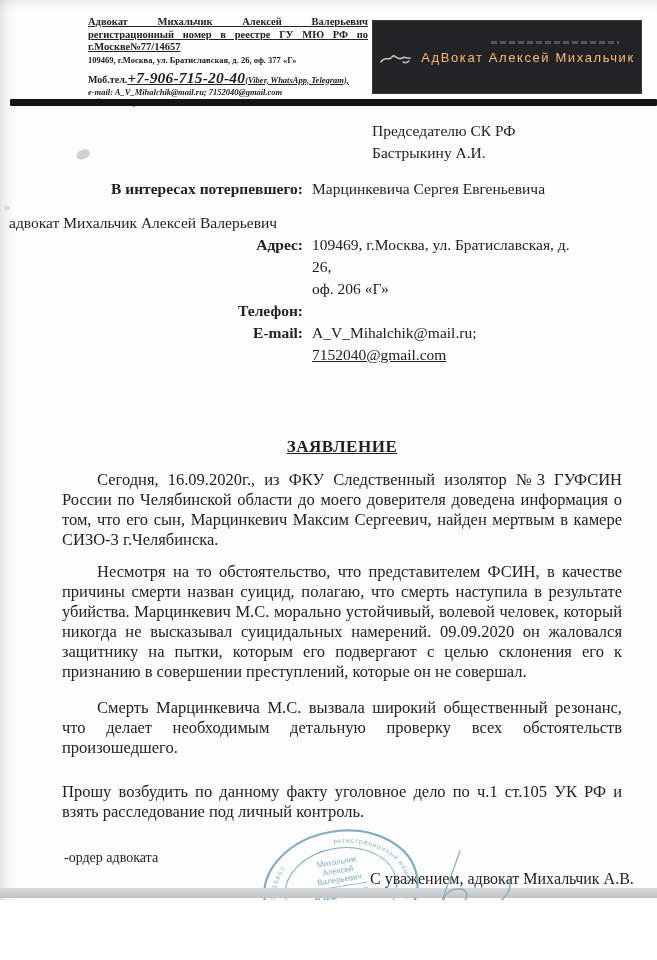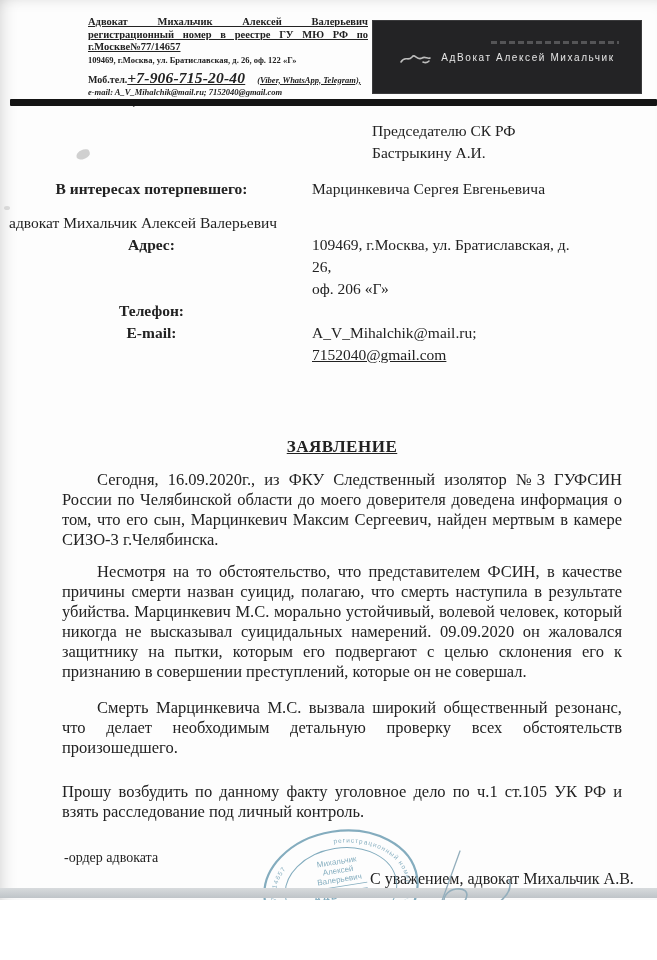--- a/index.html
+++ b/index.html
@@ -10,37 +10,37 @@
     color:#222;
     box-shadow:inset 12px 0 18px -12px rgba(0,0,0,.18), inset 0 10px 16px -12px rgba(0,0,0,.12);
   }
   
   .lh-left{position:absolute;left:88px;top:16px;width:280px;}
   .lh-title{font-weight:bold;font-size:10.5px;line-height:12.5px;text-decoration:underline;text-align:justify;}
   .lh-addr{font-weight:bold;font-size:8.5px;line-height:11px;margin-top:1px;}
   .lh-phone{margin-top:3px;white-space:nowrap;}
   .lh-phone .pfx{font-weight:bold;font-size:10px;}
   .lh-phone .num{font-weight:bold;font-style:italic;font-size:15.5px;letter-spacing:.2px;text-decoration:underline;}
-  .lh-phone .sfx{font-weight:bold;font-style:italic;font-size:8.5px;text-decoration:underline;padding-left:12px;}
+  .lh-phone .sfx{font-weight:bold;font-style:italic;font-size:8.5px;text-decoration:underline;}
   .lh-small{font-weight:bold;font-style:italic;font-size:8.5px;line-height:10.5px;}
   .logo{
     position:absolute;left:372px;top:20px;width:268px;height:72px;
     background:#232325;border:1px solid #3a3a3c;
     display:flex;align-items:center;justify-content:center;gap:8px;
   }
-  .logo-text{color:#e5e5e5;font-family:"Liberation Sans", sans-serif;font-size:10px;letter-spacing:1.6px;}
+  .logo-text{color:#fdba74;font-family:"Liberation Sans", sans-serif;font-size:13px;letter-spacing:1.6px;}
   .logo-tagline{position:absolute;left:118px;top:20px;width:128px;height:3px;
     background:repeating-linear-gradient(90deg,#6a6a6c 0 6px,transparent 6px 9px);opacity:.7;}
   .logo-flourish{flex:0 0 auto;margin-top:4px;}
   .black-bar{position:absolute;left:10px;top:99px;width:647px;height:7px;background:#141414;border-radius:1px;}
   
   .addressee{position:absolute;left:372px;top:120px;font-size:15.5px;line-height:22px;}
   .parties{position:absolute;left:0;top:178px;width:645px;}
   .row{display:flex;align-items:flex-start;font-size:15.5px;line-height:22px;}
-  .row .lbl{width:303px;text-align:center;font-weight:bold;flex:0 0 303px;}
+  .row .lbl{width:303px;text-align:right;font-weight:bold;flex:0 0 303px;}
   .row .val{margin-left:9px;width:272px;}
   .row.mt{margin-top:12px;}
   .u{text-decoration:underline;}
   
   .doc-title{position:absolute;left:62px;top:437px;width:560px;text-align:center;
     font-weight:bold;font-size:17px;letter-spacing:.5px;text-decoration:underline;}
   .doc-body{position:absolute;left:62px;top:470px;width:560px;font-size:16.5px;line-height:20px;text-align:justify;}
   .doc-body p{margin:0;}
   .doc-body p.ind{text-indent:35px;}
   .doc-body p.p2{margin-top:12px;}
@@ -58,21 +58,21 @@
   .bottom-bar{position:absolute;left:0;bottom:2px;width:657px;height:10px;
     background:linear-gradient(#d8dbdd,#bfc4c8);}
 </style>
 </head>
 <body>
 
 <div class="page">
 
   <div class="lh-left">
     <div class="lh-title">Адвокат Михальчик Алексей Валерьевич регистрационный номер в реестре ГУ МЮ РФ по г.Москве№77/14657</div>
-    <div class="lh-addr">109469, г.Москва, ул. Братиславская, д. 26, оф. 122 «Г»</div>
+    <div class="lh-addr">109469, г.Москва, ул. Братиславская, д. 26, оф. 377 «Г»</div>
     <div class="lh-phone">
       <span class="pfx">Моб.тел.</span><span class="num">+7-906-715-20-40</span><span class="sfx">(Viber, WhatsApp, Telegram),</span>
     </div>
     <div class="lh-small">e-mail: A_V_Mihalchik@mail.ru; 7152040@gmail.com</div>
     <div class="lh-small">сайт: aleksey-mihalchik.ru</div>
   </div>
 
   <div class="logo">
     <div class="logo-tagline"></div>
     <svg class="logo-flourish" width="34" height="20" viewBox="0 0 34 20">

